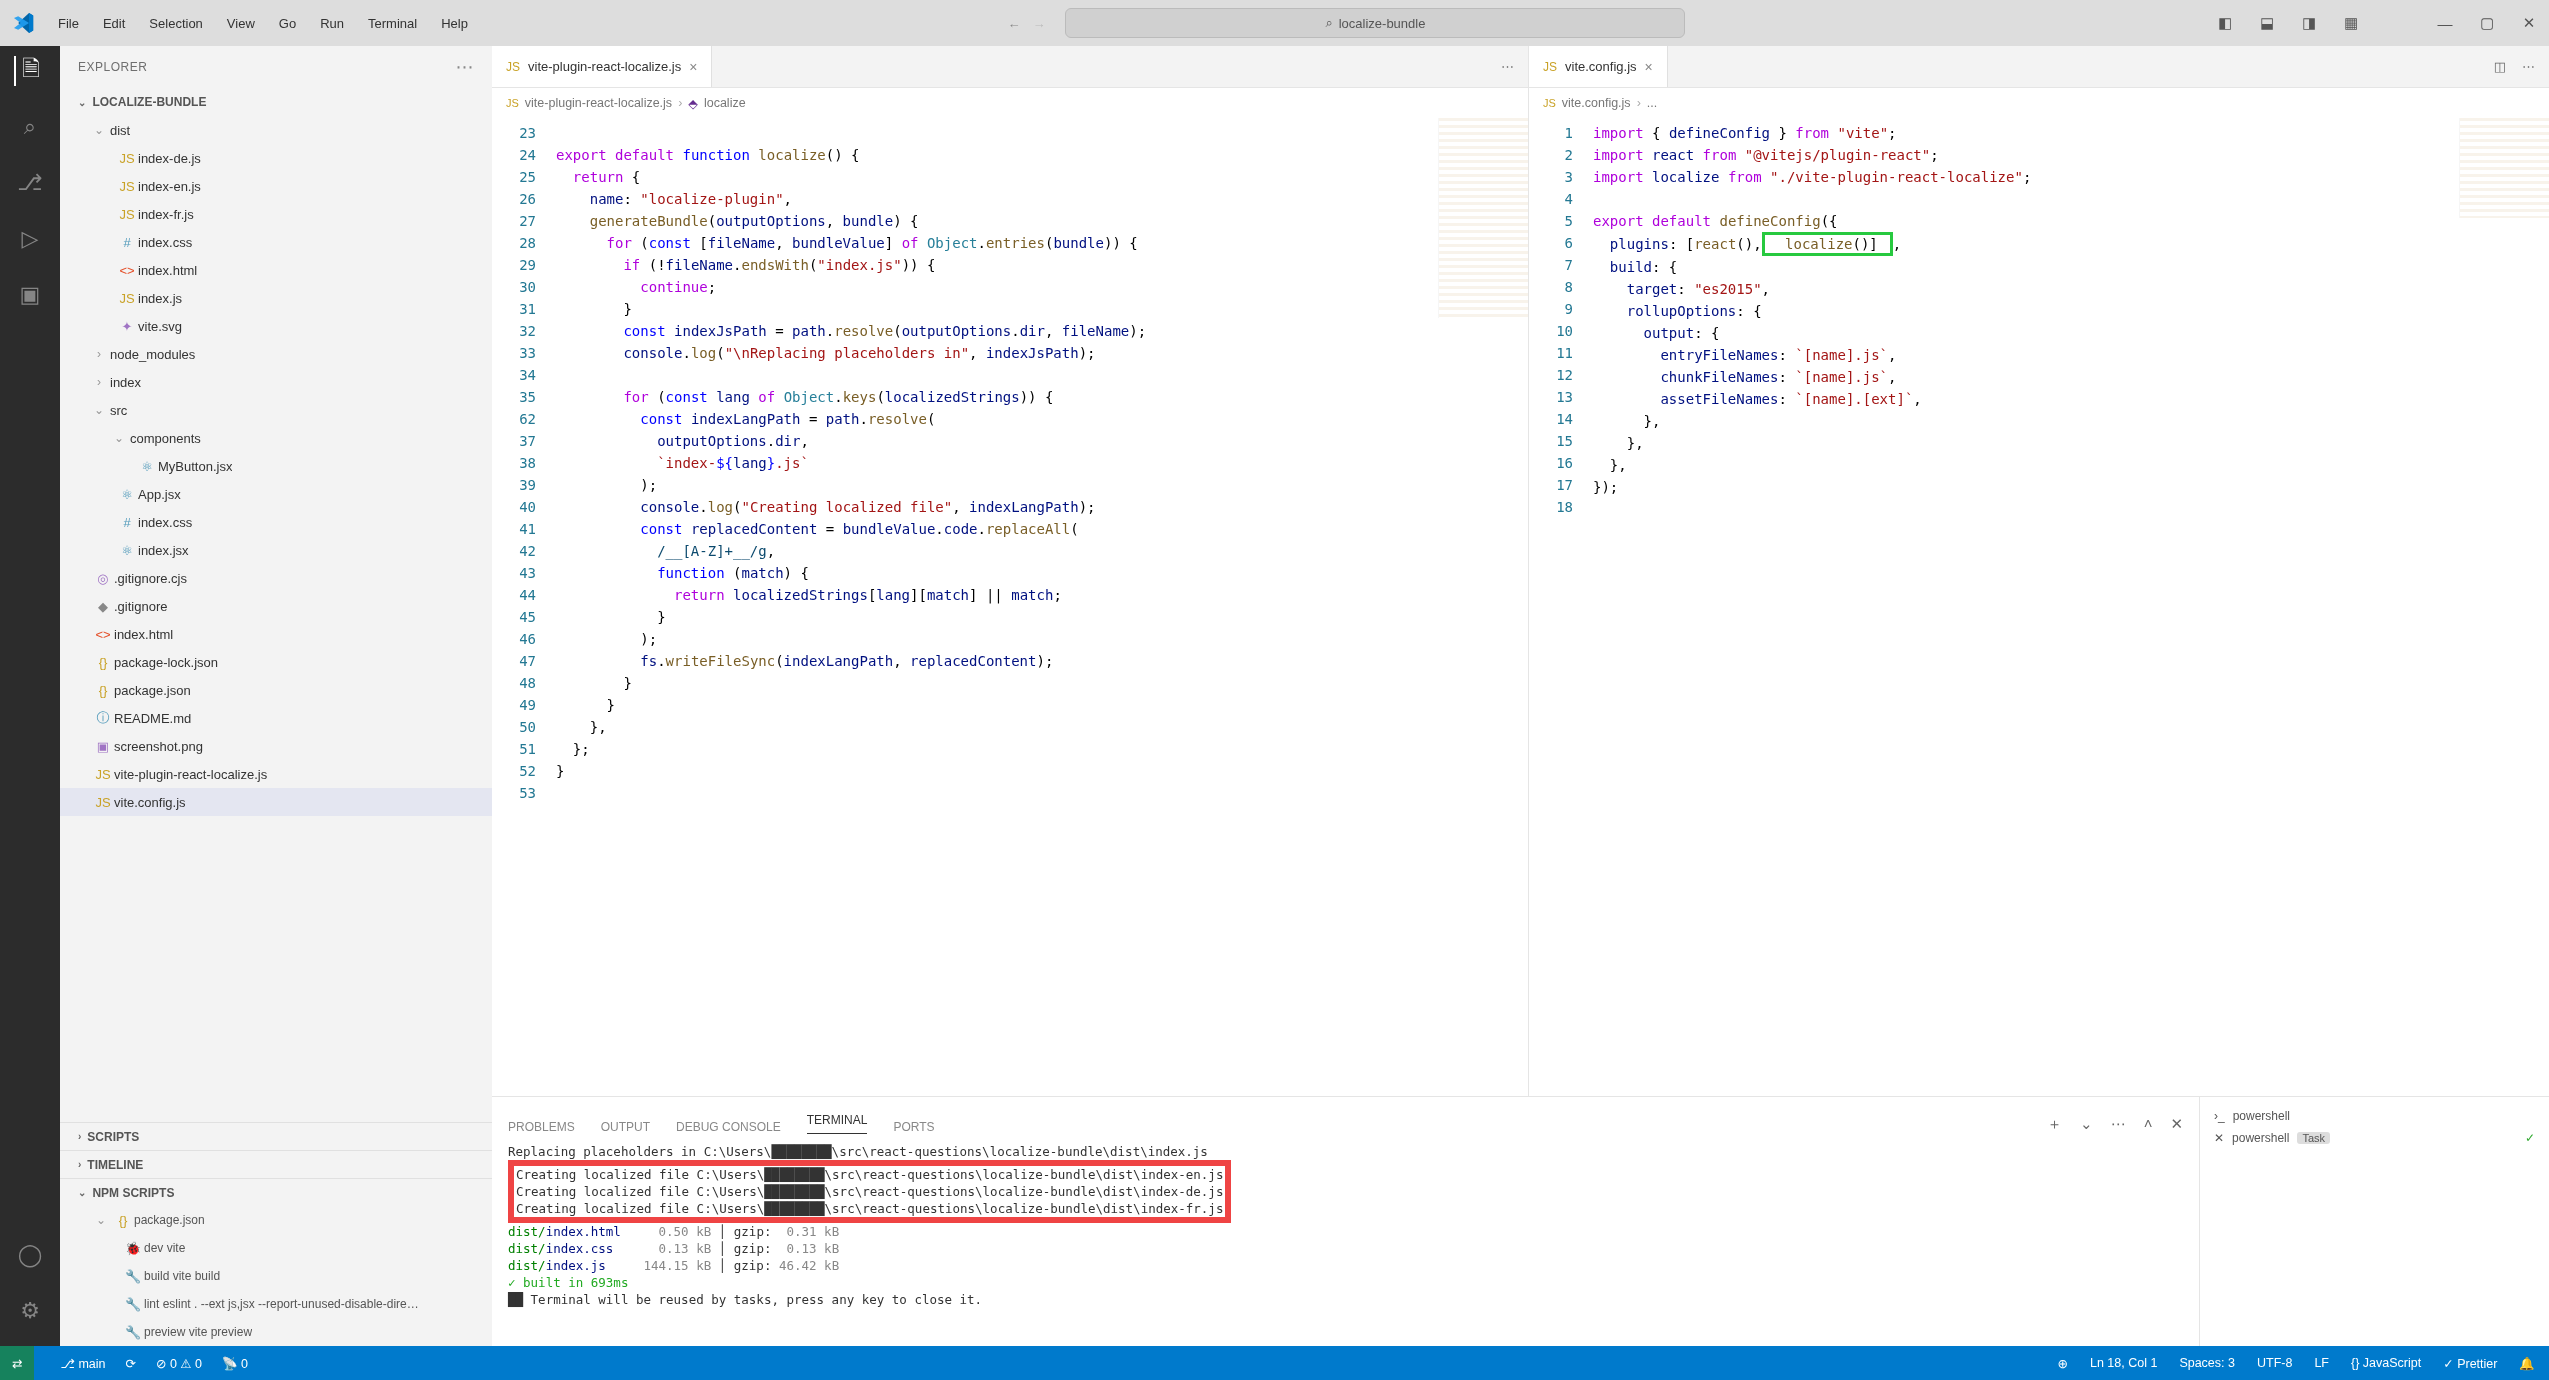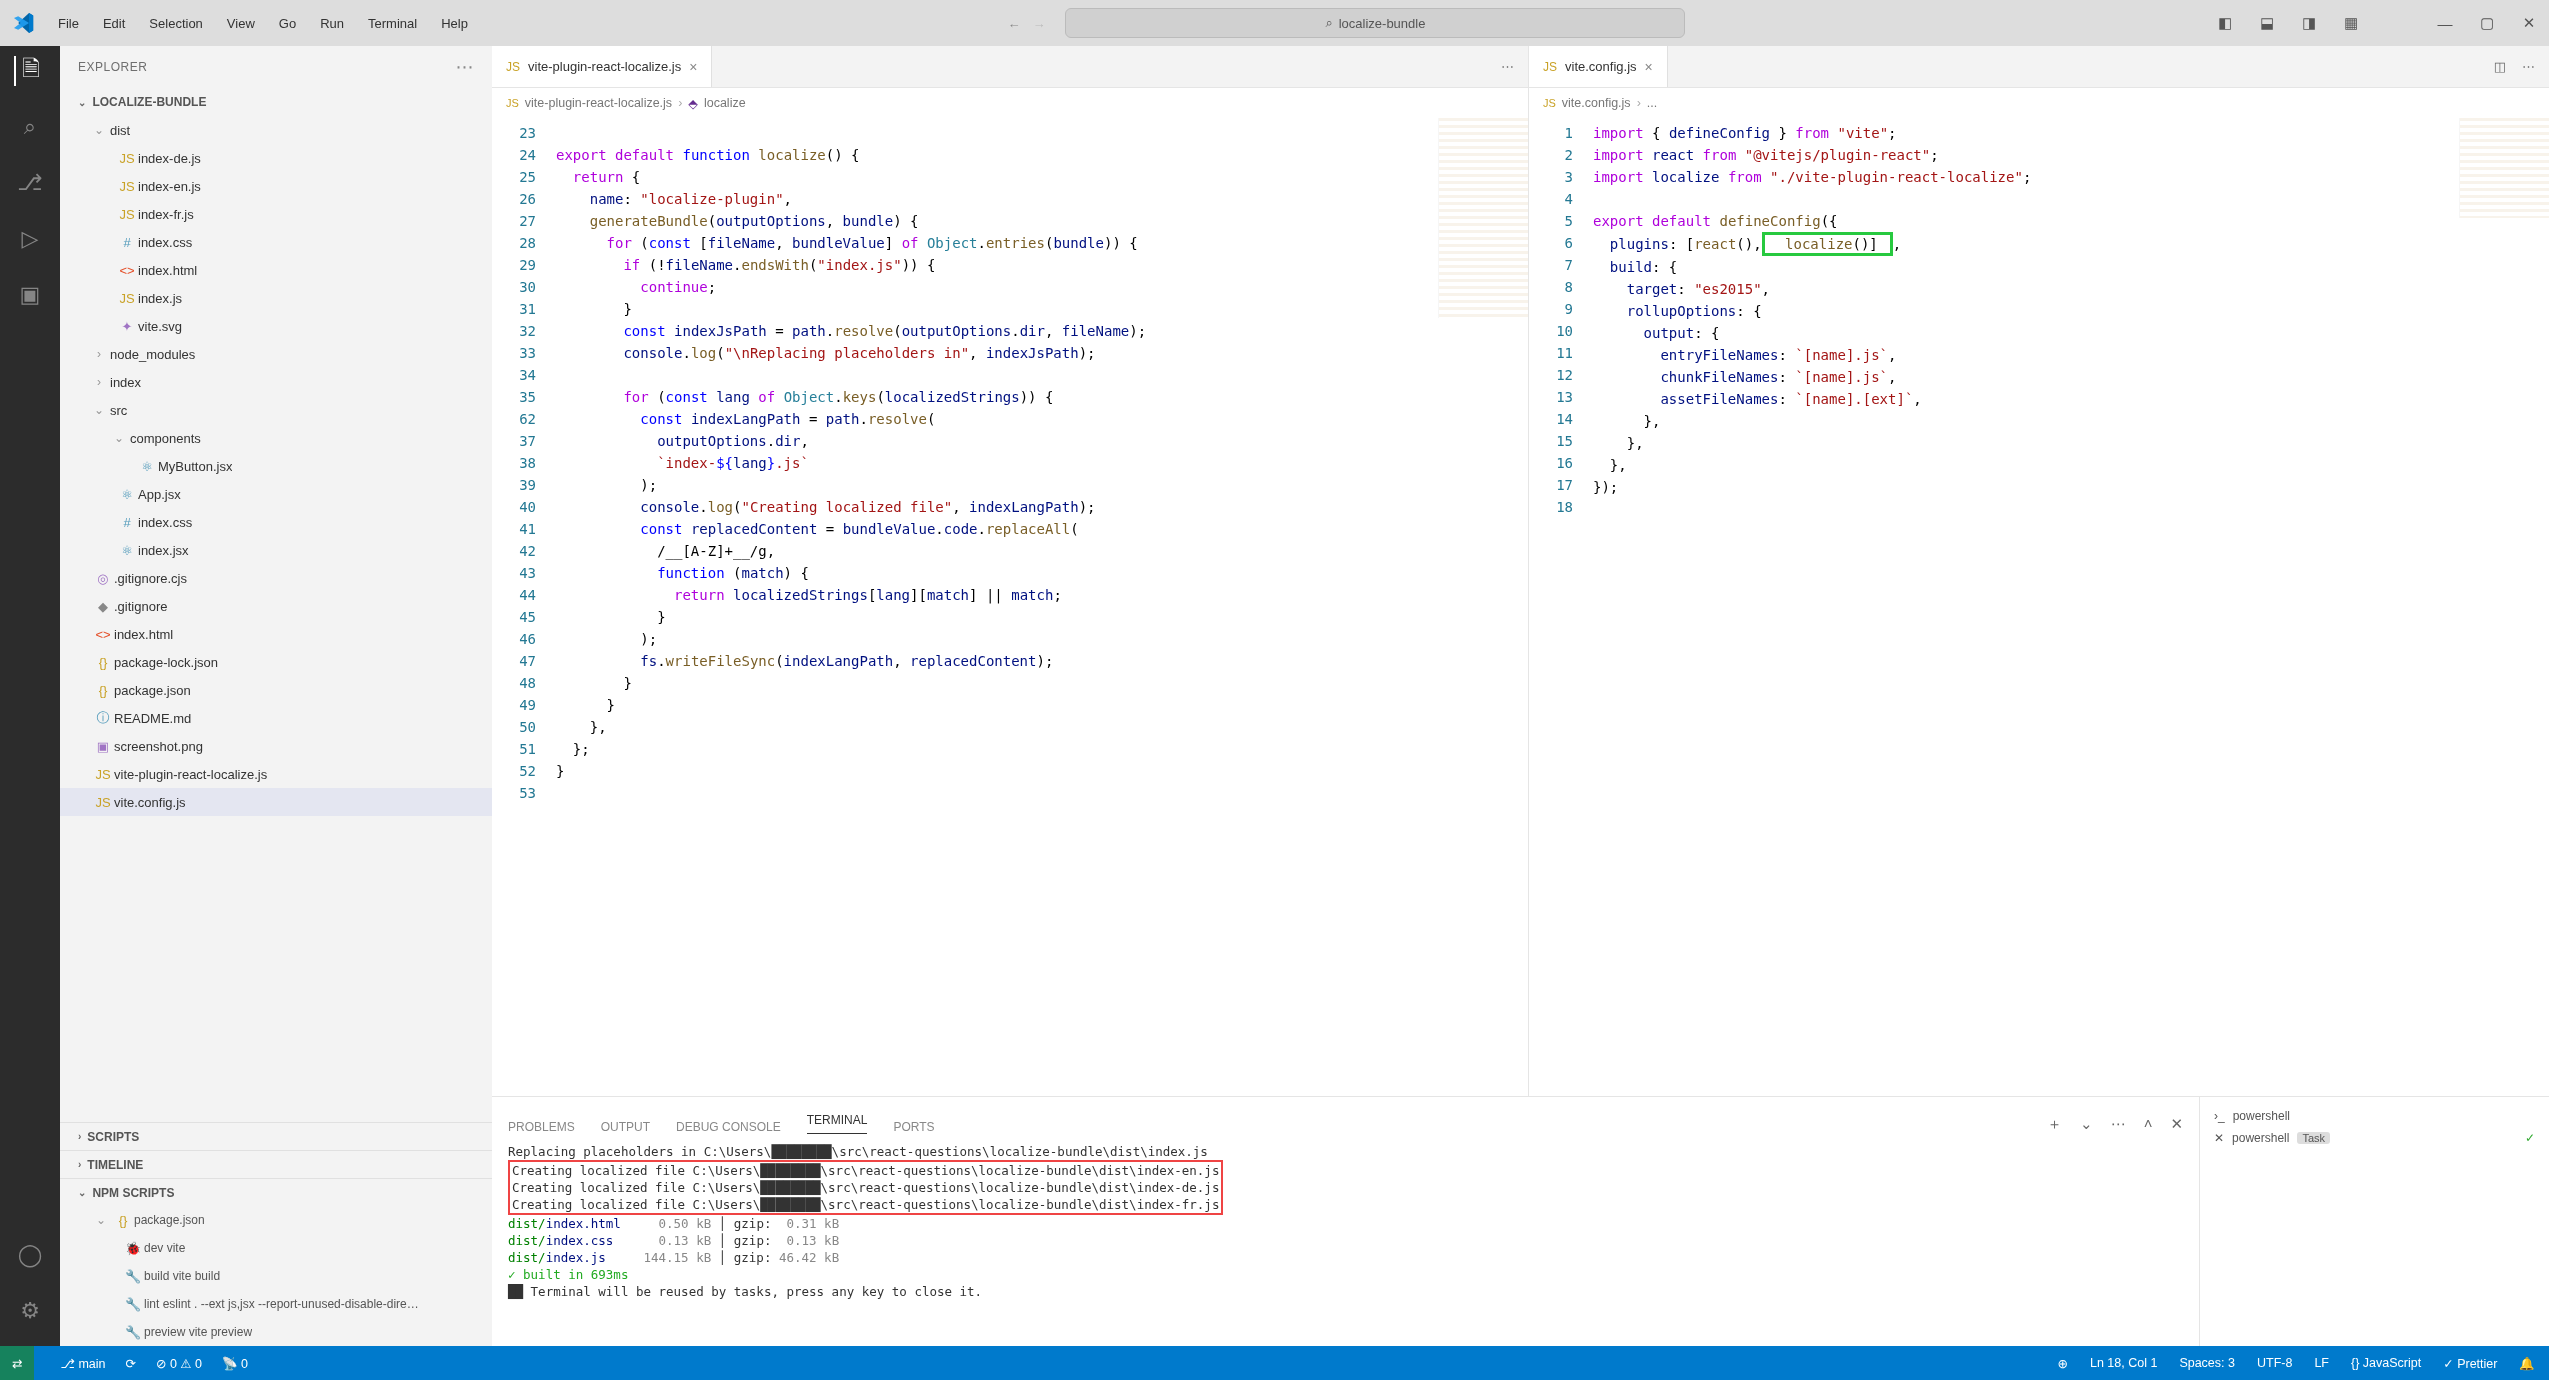--- a/index.html
+++ b/index.html
@@ -53,29 +53,29 @@
 .gutter { width:60px; text-align:right; color:#237893; padding:4px 16px 4px 0; user-select:none; }
 .code-content { flex:1; padding:4px 0 4px 4px; white-space:pre; color:#000; }
 .minimap { position:absolute; right:0; top:0; width:90px; height:200px; background:repeating-linear-gradient(#f3e8d9,#f3e8d9 3px,#fff 3px,#fff 7px); opacity:0.5; border-left:1px solid #eee;}
 .kw  { color:#0000ff; }   
 .kw2 { color:#af00db; }   
 .fn  { color:#795e26; }   
 .str { color:#a31515; }
 .obj { color:#267f99; }   
 .var { color:#001080; }
 .cm  { color:#008000; }
-.rgx { color:#000000; }
+.rgx { color:#0c4a6e; }
 .hl-green-box { border:3px solid #27c93f; padding:0 12px; display:inline-block; line-height:18px;}
 .panel { height:250px; border-top:1px solid #e5e5e5; display:flex; background:#fff; }
 .panel-main { flex:1; display:flex; flex-direction:column; }
 .panel-tabs { height:38px; display:flex; align-items:flex-end; padding:0 16px; gap:26px; color:#888; font-size:12px; border-bottom:1px solid transparent;}
 .panel-tabs span.active { color:#333; border-bottom:1px solid #333; padding-bottom:6px;}
 .panel-actions { margin-left:auto; display:flex; gap:18px; color:#666; font-size:15px;}
 .term-body { flex:1; padding:8px 16px; font-family:Consolas,monospace; font-size:12.5px; line-height:17px; color:#333; white-space:pre; overflow:auto;}
-.term-green-border { border:2px solid #ef4444; display:inline-block; padding:0 2px; }
+.term-green-border { border:6px solid #ef4444; display:inline-block; padding:0 2px; }
 .panel-side { width:350px; border-left:1px solid #e5e5e5; padding:8px; font-size:12px; color:#555;}
 .panel-side .ps-item { display:flex; align-items:center; gap:8px; padding:4px 6px;}
 .statusbar { height:34px; background:#007acc; color:#fff; display:flex; align-items:center; padding:0 14px; font-size:12.5px; gap:20px;}
 .statusbar .remote { background:#16825d; height:100%; display:flex; align-items:center; padding:0 12px; margin:-0 0 0 -14px; margin-right:6px;}
 .statusbar .right { margin-left:auto; display:flex; gap:22px; align-items:center;}
 </style>
 </head>
 <body>
 
 <div class="titlebar">

